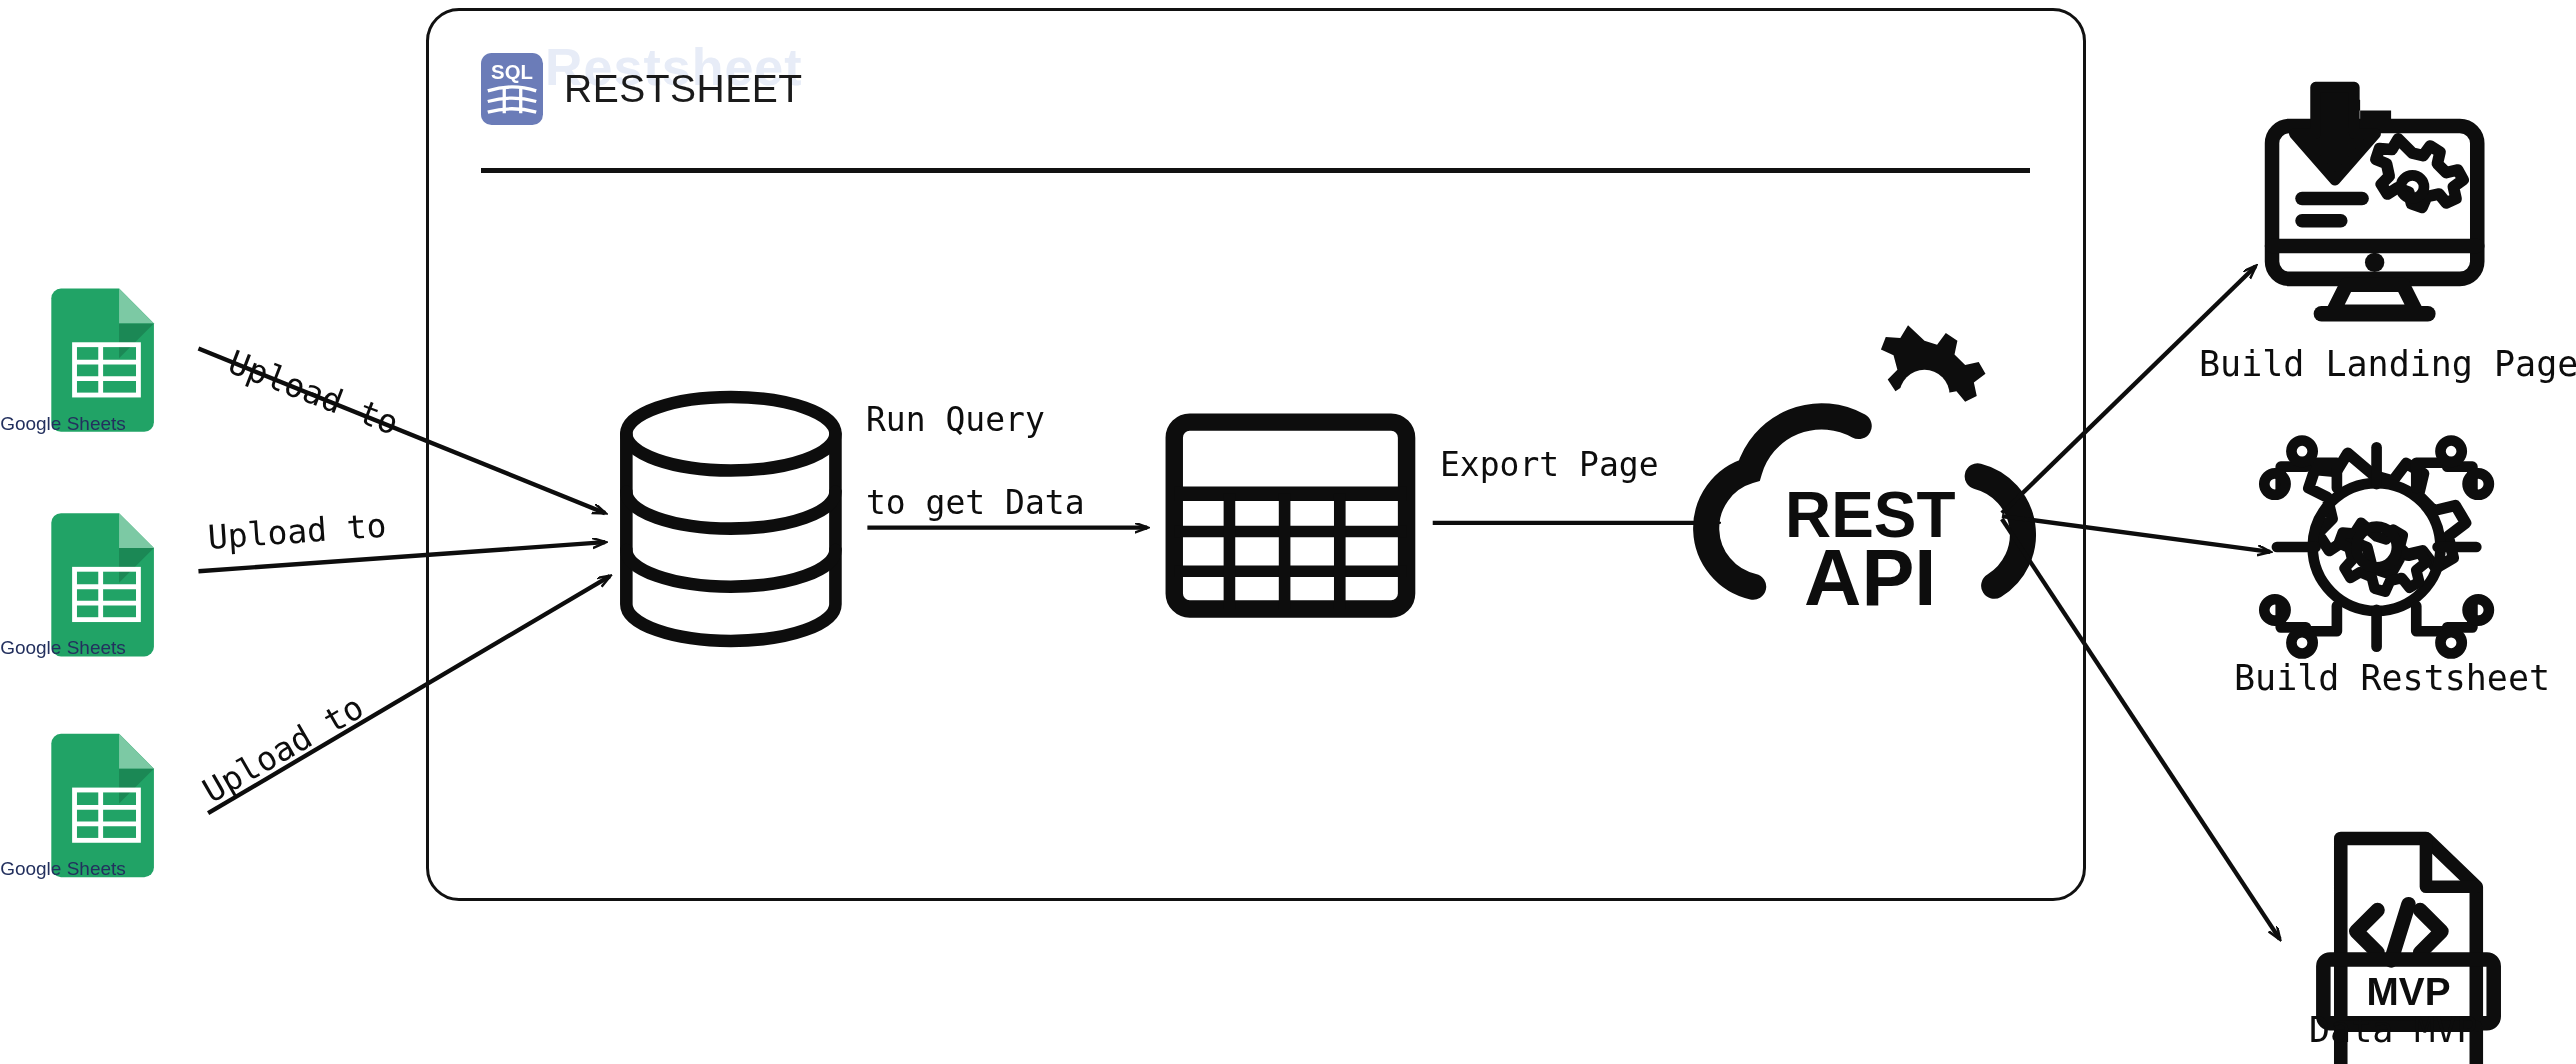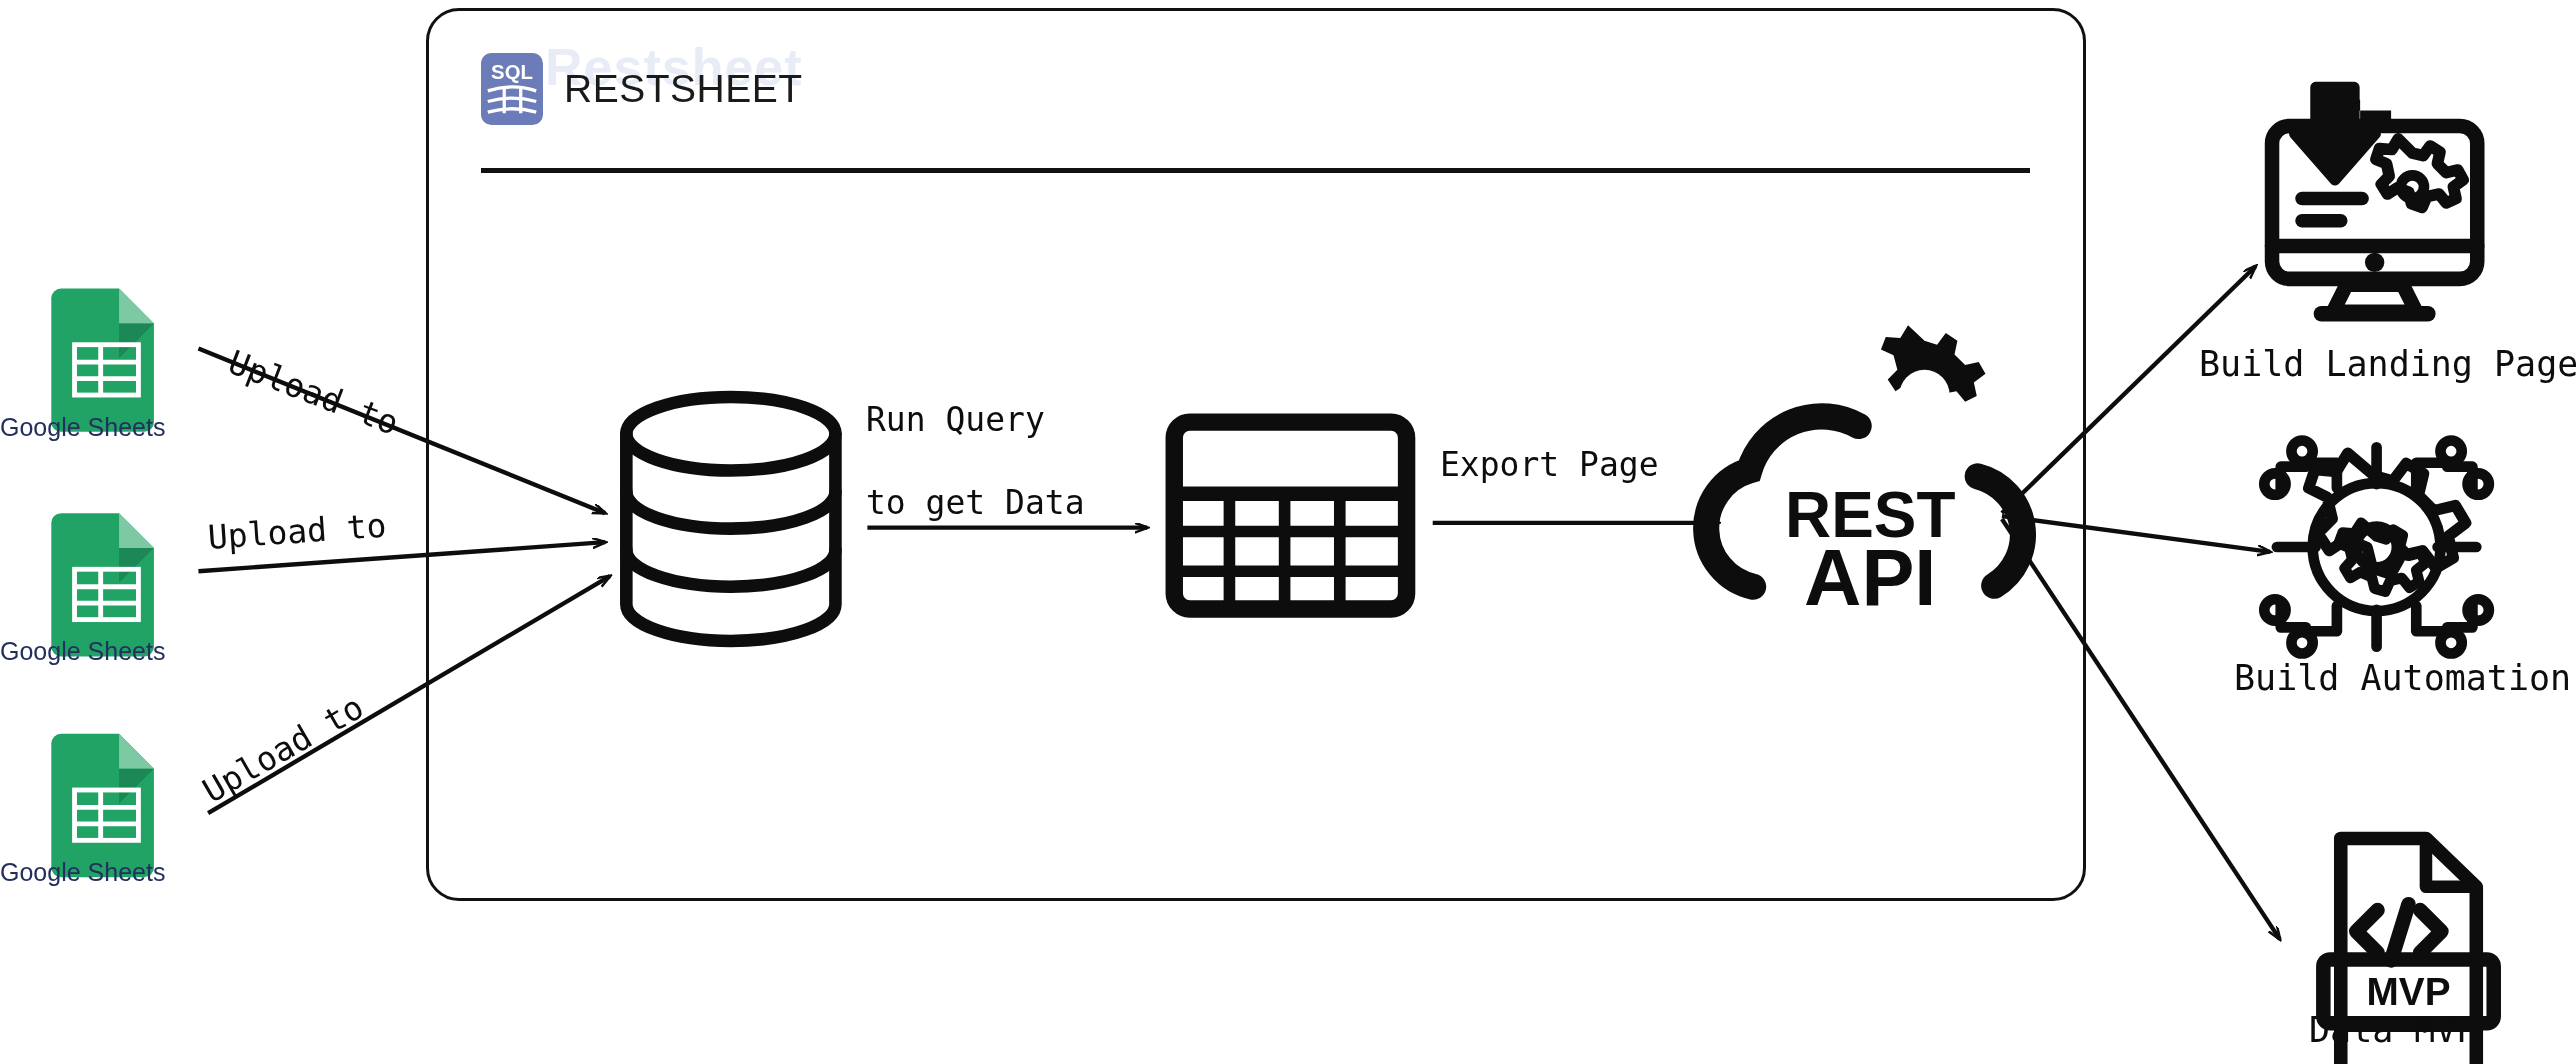--- a/index.html
+++ b/index.html
@@ -22,21 +22,21 @@
   .watermark{position:absolute;left:545px;top:37px;z-index:0;
              font-family:"Liberation Sans","DejaVu Sans",sans-serif;
              font-size:52px;font-weight:700;color:#e7ecf7;letter-spacing:1px;
              white-space:nowrap;pointer-events:none;}
 
   .divider{position:absolute;left:481px;top:168px;width:1549px;height:4.8px;background:#111;}
 
   
   .gsheet{position:absolute;width:126px;text-align:center;}
   .gs-label{font-family:"Liberation Sans","DejaVu Sans",sans-serif;
-            font-size:25px;color:#23305e;margin-top:7.7px;white-space:nowrap;}
+            font-size:19px;color:#23305e;margin-top:7.7px;white-space:nowrap;}
 
   
   .dlabel{position:absolute;font-family:"DejaVu Sans Mono","Liberation Mono",monospace;
           font-size:33px;color:#0d0d0d;white-space:pre;line-height:1.22;}
   .rot{transform-origin:left center;}
 
   
   .outcome-label{position:absolute;font-family:"DejaVu Sans Mono","Liberation Mono",monospace;
                  font-size:35px;color:#0d0d0d;white-space:nowrap;}
 </style>
@@ -215,17 +215,17 @@
   <div class="dlabel rot" style="left:208px;top:518px;transform:rotate(-4deg);">Upload to</div>
   <div class="dlabel rot" style="left:206px;top:774px;transform:rotate(-30deg);">Upload to</div>
 
 
   <div class="dlabel" style="left:866px;top:400px;">Run Query</div>
   <div class="dlabel" style="left:866px;top:483px;">to get Data</div>
 
   <div class="dlabel" style="left:1440px;top:445px;">Export Page</div>
 
   <div class="outcome-label" style="left:2199px;top:344px;">Build Landing Page</div>
-  <div class="outcome-label" style="left:2234px;top:658px;">Build Automation</div>
+  <div class="outcome-label" style="left:2234px;top:658px;">Build Restsheet</div>
   <div class="outcome-label" style="left:2309px;top:1010px;">Data MVP</div>
 
 </div>
 
 
 </body></html>

